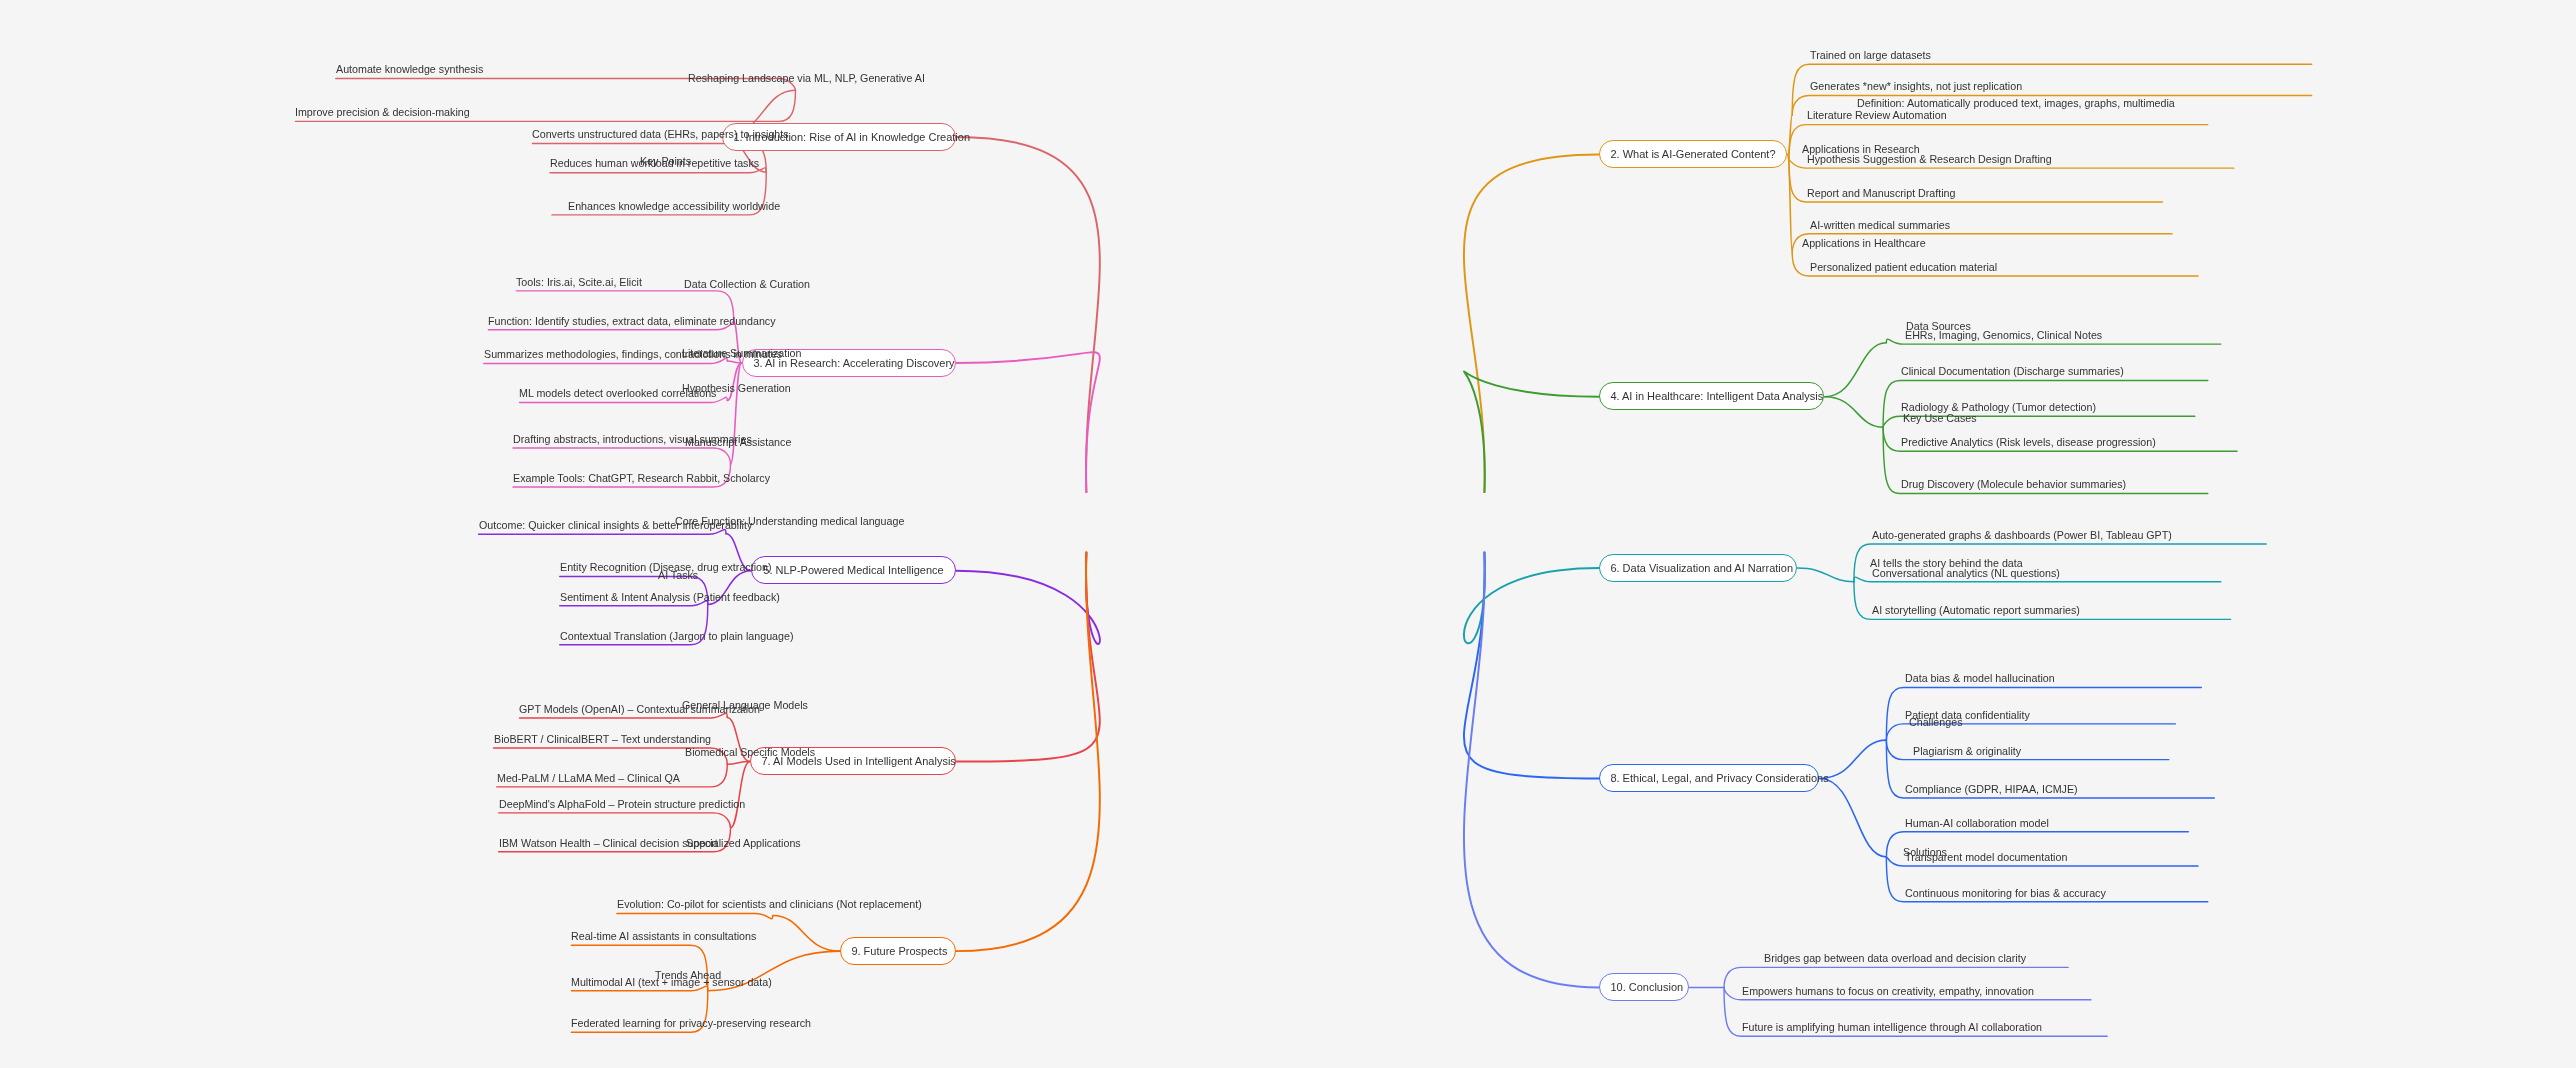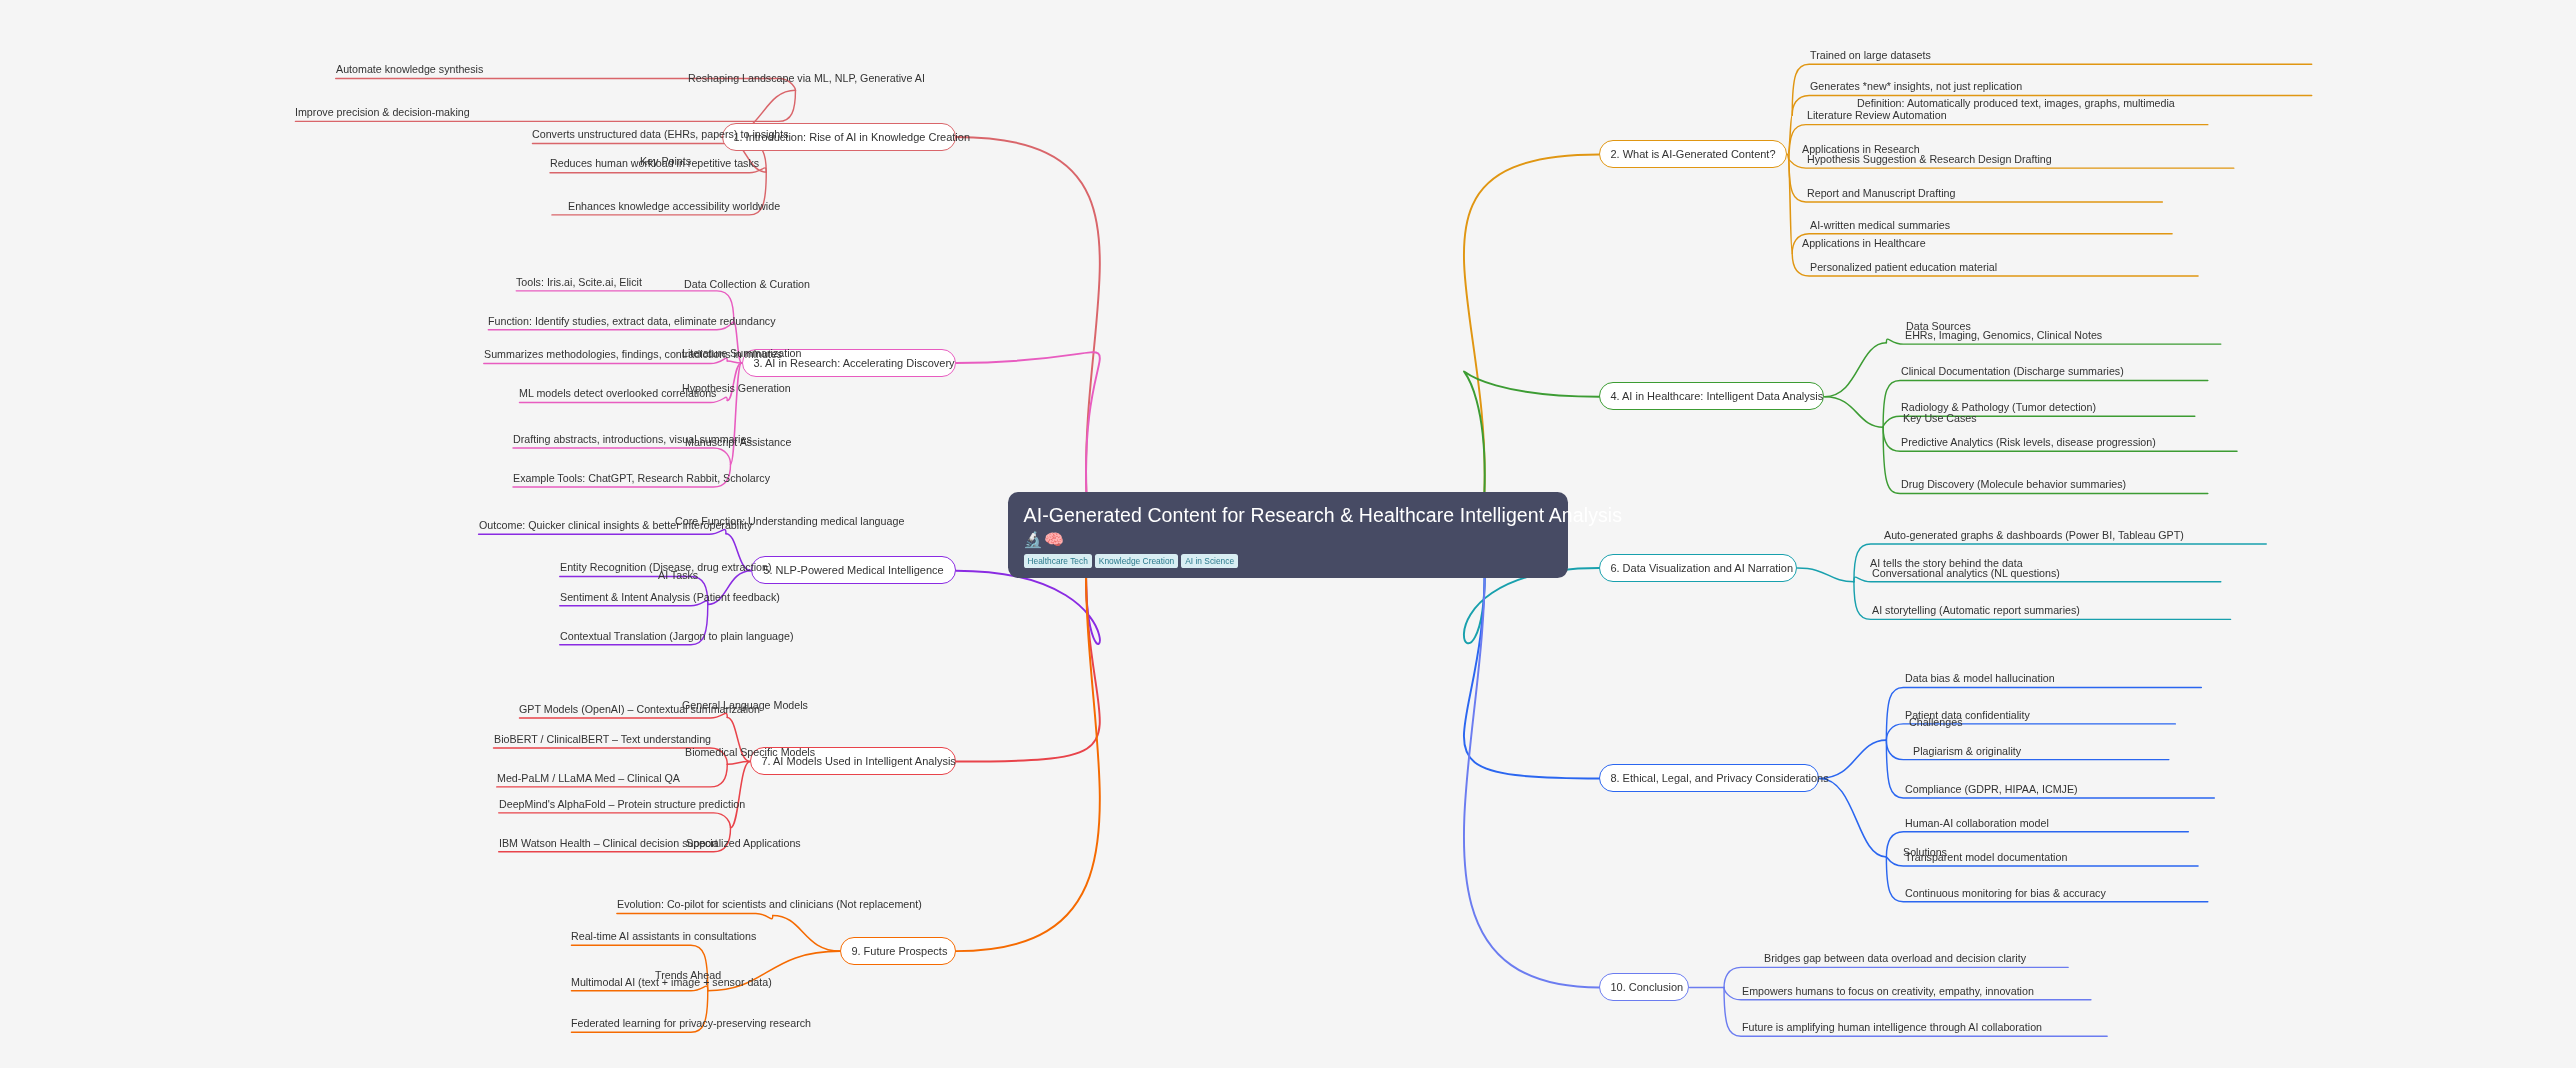--- a/index.html
+++ b/index.html
@@ -147,29 +147,20 @@
       <path d="M 1673 851 C 1663 1151, 1802 879, 1472 879" stroke="#8a2be2" stroke-width="3" fill="none" stroke-linecap="round"></path>
       <path d="M 1673 851 C 1663 1151, 1802 1173, 1472 1173" stroke="#e8434a" stroke-width="3" fill="none" stroke-linecap="round"></path>
       <path d="M 1673 851 C 1663 1151, 1802 1465, 1472 1465" stroke="#f56a00" stroke-width="3" fill="none" stroke-linecap="round"></path>
       <path d="M 2286 758 C 2296 458, 2133 238, 2463 238" stroke="#e09612" stroke-width="3" fill="none" stroke-linecap="round"></path>
       <path d="M 2286 758 C 2296 458, 2133 611, 2463 611" stroke="#3c9c33" stroke-width="3" fill="none" stroke-linecap="round"></path>
       <path d="M 2286 851 C 2296 1151, 2133 875, 2463 875" stroke="#18a0ad" stroke-width="3" fill="none" stroke-linecap="round"></path>
       <path d="M 2286 851 C 2296 1151, 2133 1199, 2463 1199" stroke="#2a66f0" stroke-width="3" fill="none" stroke-linecap="round"></path>
       <path d="M 2286 851 C 2296 1151, 2133 1521, 2463 1521" stroke="#6b7cf0" stroke-width="3" fill="none" stroke-linecap="round"></path>
     </svg>
 
-  <div class="root" id="root-node" style="left: 1008px; top: 492px; width: 560px;">
-    <div class="root-title">AI-Generated Content for Research &amp; Healthcare Intelligent Analysis</div>
-    <div class="root-emoji">🔬🧠</div>
-    <div class="root-tags" id="root-tags">
-        <span class="tag">Healthcare Tech</span>
-        <span class="tag">Knowledge Creation</span>
-        <span class="tag">AI in Science</span>
-      </div>
-  </div>
 
   <div id="nodes">
       <div class="l1" style="border-color: rgb(217, 101, 106); width: 234px; top: 123px; left: 722px;">1. Introduction: Rise of AI in Knowledge Creation</div>
       <div class="lbl l" style="left: 688px; top: 84px;">Reshaping Landscape via ML, NLP, Generative AI</div>
       <div class="lbl l" style="left: 336px; top: 75px;">Automate knowledge synthesis</div>
       <div class="lbl l" style="left: 295px; top: 118px;">Improve precision &amp; decision-making</div>
       <div class="lbl l" style="left: 640px; top: 167px;">Key Points</div>
       <div class="lbl l" style="left: 532px; top: 140px;">Converts unstructured data (EHRs, papers) to insights</div>
       <div class="lbl l" style="left: 550px; top: 169px;">Reduces human workload in repetitive tasks</div>
       <div class="lbl l" style="left: 552px; top: 212px; padding-left: 16px;">Enhances knowledge accessibility worldwide</div>
@@ -220,21 +211,21 @@
       <div class="l1" style="border-color: rgb(60, 156, 51); width: 225px; top: 382px; left: 1599px;">4. AI in Healthcare: Intelligent Data Analysis</div>
       <div class="lbl l" style="left: 1906px; top: 332px;">Data Sources</div>
       <div class="lbl l" style="left: 1905px; top: 341px;">EHRs, Imaging, Genomics, Clinical Notes</div>
       <div class="lbl l" style="left: 1903px; top: 424px;">Key Use Cases</div>
       <div class="lbl l" style="left: 1901px; top: 377px;">Clinical Documentation (Discharge summaries)</div>
       <div class="lbl l" style="left: 1901px; top: 413px;">Radiology &amp; Pathology (Tumor detection)</div>
       <div class="lbl l" style="left: 1901px; top: 448px;">Predictive Analytics (Risk levels, disease progression)</div>
       <div class="lbl l" style="left: 1901px; top: 490px;">Drug Discovery (Molecule behavior summaries)</div>
       <div class="l1" style="border-color: rgb(24, 160, 173); width: 198px; top: 554px; left: 1599px;">6. Data Visualization and AI Narration</div>
       <div class="lbl l" style="left: 1870px; top: 569px;">AI tells the story behind the data</div>
-      <div class="lbl l" style="left: 1872px; top: 541px; margin-left: 12px;">Auto-generated graphs &amp; dashboards (Power BI, Tableau GPT)</div>
+      <div class="lbl l" style="left: 1872px; top: 541px;">Auto-generated graphs &amp; dashboards (Power BI, Tableau GPT)</div>
       <div class="lbl l" style="left: 1872px; top: 579px;">Conversational analytics (NL questions)</div>
       <div class="lbl l" style="left: 1872px; top: 616px;">AI storytelling (Automatic report summaries)</div>
       <div class="l1" style="border-color: rgb(42, 102, 240); width: 220px; top: 764px; left: 1599px;">8. Ethical, Legal, and Privacy Considerations</div>
       <div class="lbl l" style="left: 1909px; top: 728px;">Challenges</div>
       <div class="lbl l" style="left: 1905px; top: 684px;">Data bias &amp; model hallucination</div>
       <div class="lbl l" style="left: 1905px; top: 721px;">Patient data confidentiality</div>
       <div class="lbl l" style="left: 1905px; top: 757px; margin-left: 8px;">Plagiarism &amp; originality</div>
       <div class="lbl l" style="left: 1905px; top: 795px;">Compliance (GDPR, HIPAA, ICMJE)</div>
       <div class="lbl l" style="left: 1903px; top: 858px;">Solutions</div>
       <div class="lbl l" style="left: 1905px; top: 829px;">Human-AI collaboration model</div>

